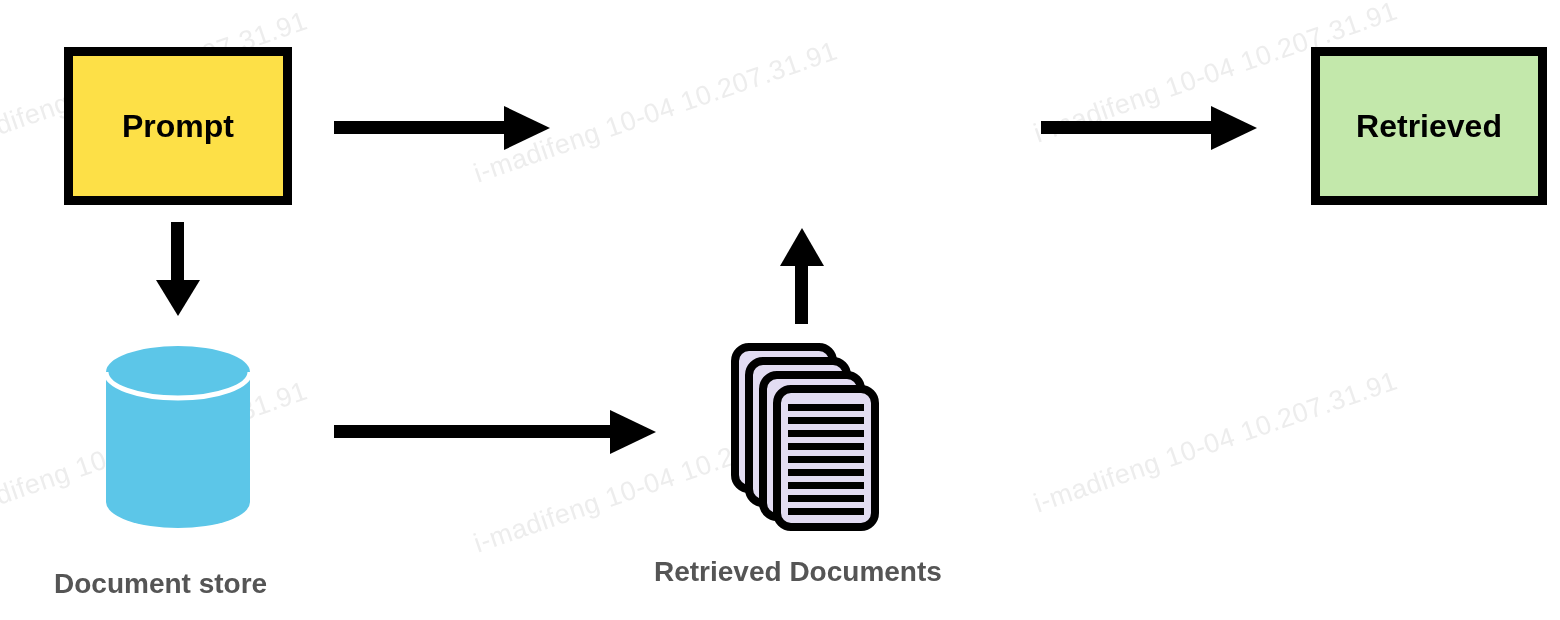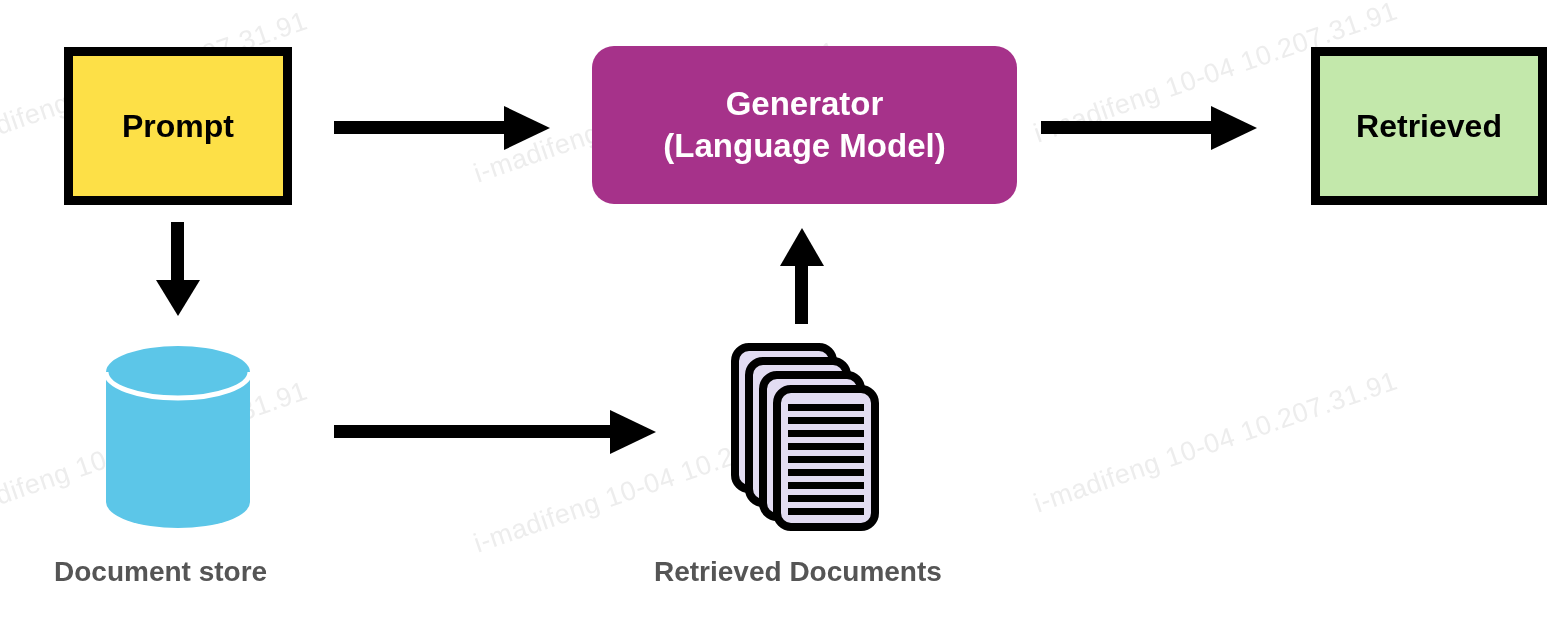--- a/index.html
+++ b/index.html
@@ -132,44 +132,41 @@
 
   
   .caption {
     position: absolute;
     font-size: 28px;
     font-weight: 700;
     color: #555555;
     white-space: nowrap;
     z-index: 10;
   }
-  #caption-document-store { left: 54px; top: 556px; }
+  #caption-document-store { left: 54px; top: 568px; }
   #caption-retrieved-docs { left: 634px; top: 556px; margin-left: 20px; }
 </style>
 </head>
 <body>
 
 <div id="canvas">
 
   <div class="wm-layer">
     <div class="wm" style="left:-60px; top:130px;">i-madifeng 10-04 10.207.31.91</div>
     <div class="wm" style="left:470px; top:160px;">i-madifeng 10-04 10.207.31.91</div>
     <div class="wm" style="left:1030px; top:120px;">i-madifeng 10-04 10.207.31.91</div>
     <div class="wm" style="left:-60px; top:500px;">i-madifeng 10-04 10.207.31.91</div>
     <div class="wm" style="left:470px; top:530px;">i-madifeng 10-04 10.207.31.91</div>
     <div class="wm" style="left:1030px; top:490px;">i-madifeng 10-04 10.207.31.91</div>
   </div>
 
   <div class="node box-sharp" id="prompt-box">
     <span class="node-label">Prompt</span>
   </div>
 
-  <div class="node" id="generator-box">
-    <span class="node-label"><span>Generator</span><br><span>(Language Model)</span></span>
-  </div>
 
   <div class="node box-sharp" id="response-box">
     <span class="node-label">Retrieved</span>
   </div>
 
   <div id="document-store">
     <svg width="148" height="182" viewBox="0 0 148 182">
       <path d="M2,26 L2,156 A72,26 0 0 0 146,156 L146,26 Z" fill="#5cc6e8"></path>
       <ellipse cx="74" cy="26" rx="72" ry="26" fill="#5cc6e8"></ellipse>
       <path d="M2,26 A72,26 0 0 0 146,26" fill="none" stroke="#ffffff" stroke-width="5"></path>

